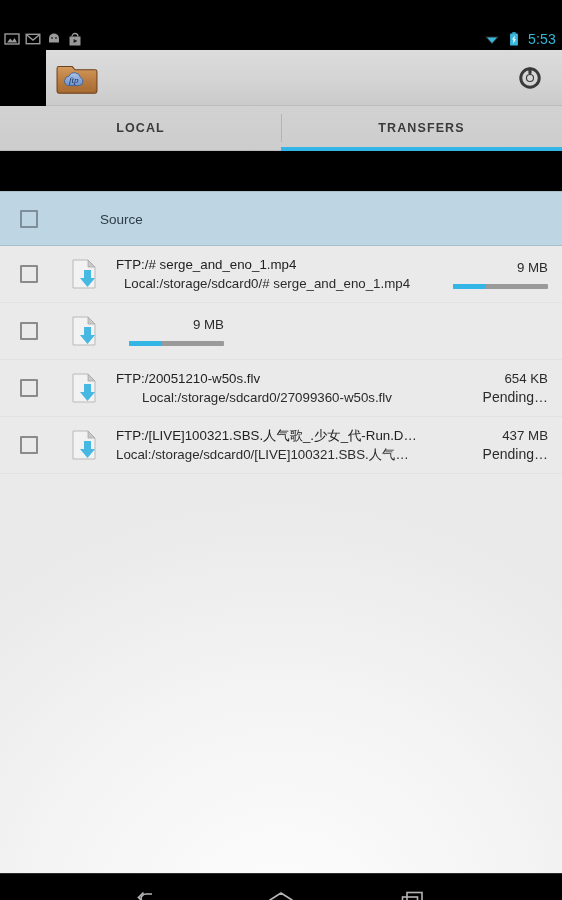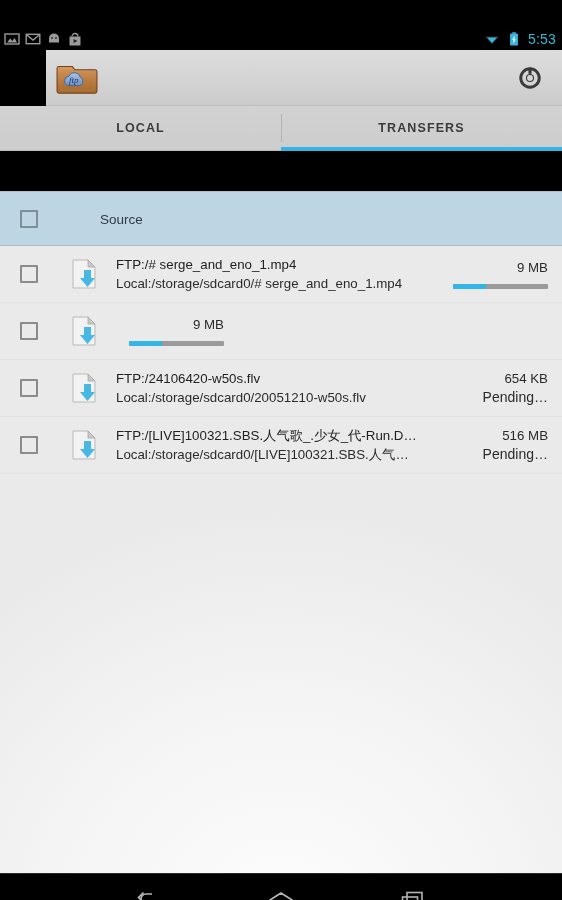--- a/index.html
+++ b/index.html
@@ -93,21 +93,21 @@
   .hdr-row .chk { border-color: #7f8e98; }
 
   .col-icon { width: 36px; flex-shrink: 0; display: flex; align-items: center; justify-content: center; }
 
   .col-src { flex: 1 1 auto; min-width: 0; padding-left: 6px; padding-right: 8px; }
   .src-line {
     font-size: 13.3px; color: #2b2b2b; line-height: 19px;
     white-space: nowrap; overflow: hidden; text-overflow: ellipsis;
   }
   .src-line.remote { color: #222; }
-  .src-line.local  { color: #2b2b2b; }
+  .src-line.local  { color: #2b2b2b; text-align: center; }
 
   .hdr-label { font-size: 13.5px; color: #2e3c45; }
 
   .col-prog {
     width: 128px; flex-shrink: 0; padding-right: 14px;
     display: flex; flex-direction: column; align-items: flex-end; justify-content: flex-start;
   }
   .hdr-prog { width: 128px; flex-shrink: 0; padding-right: 14px; text-align: right; }
   .size-txt { font-size: 13.3px; color: #2b2b2b; line-height: 18px; }
   .pending-txt { font-size: 14px; color: #2b2b2b; line-height: 18px; }
@@ -271,22 +271,22 @@
           <div class="chk"></div>
         </div>
         <div class="col-icon">
           <svg class="fileicon" viewBox="0 0 26 30">
             <path d="M2 1 h15 l7 7 v21 H2 z" fill="#f2f2f2" stroke="#b9b9b9" stroke-width="1"></path>
             <path d="M17 1 l7 7 h-7 z" fill="#c9c9c9" stroke="#a8a8a8" stroke-width="0.8"></path>
             <path d="M13 11 h7 v8 h4 l-7.5 9 L9 19 h4 z" fill="#37b3e0" opacity="0.92"></path>
           </svg>
         </div>
         <div class="col-src">
-          <div class="src-line remote">FTP:/24106420-w50s.flv</div>
-          <div class="src-line local">Local:/storage/sdcard0/20051210-w50s.flv</div>
+          <div class="src-line remote">FTP:/20051210-w50s.flv</div>
+          <div class="src-line local">Local:/storage/sdcard0/27099360-w50s.flv</div>
         </div>
         <div class="col-prog">
           <div class="size-txt">654 KB</div>
           <div class="pending-txt">Pending…</div>
         </div>
       </div>
 
       <div class="row">
         <div class="col-check">
           <div class="chk"></div>
@@ -296,21 +296,21 @@
             <path d="M2 1 h15 l7 7 v21 H2 z" fill="#f2f2f2" stroke="#b9b9b9" stroke-width="1"></path>
             <path d="M17 1 l7 7 h-7 z" fill="#c9c9c9" stroke="#a8a8a8" stroke-width="0.8"></path>
             <path d="M13 11 h7 v8 h4 l-7.5 9 L9 19 h4 z" fill="#37b3e0" opacity="0.92"></path>
           </svg>
         </div>
         <div class="col-src">
           <div class="src-line remote">FTP:/[LIVE]100321.SBS.人气歌_.少女_代-Run.Devil.Run.ts</div>
           <div class="src-line local">Local:/storage/sdcard0/[LIVE]100321.SBS.人气歌_.少女_…</div>
         </div>
         <div class="col-prog">
-          <div class="size-txt">516 MB</div>
+          <div class="size-txt">437 MB</div>
           <div class="pending-txt">Pending…</div>
         </div>
       </div>
 
     </div>
   </div>
 
   <div class="navbar">
     <div class="navbtn">
       <svg viewBox="0 0 30 24" width="30" height="24">

